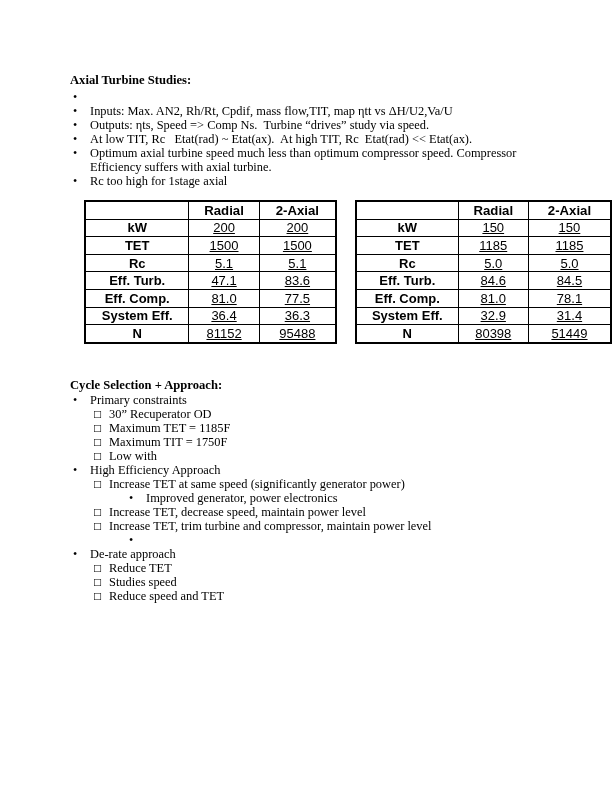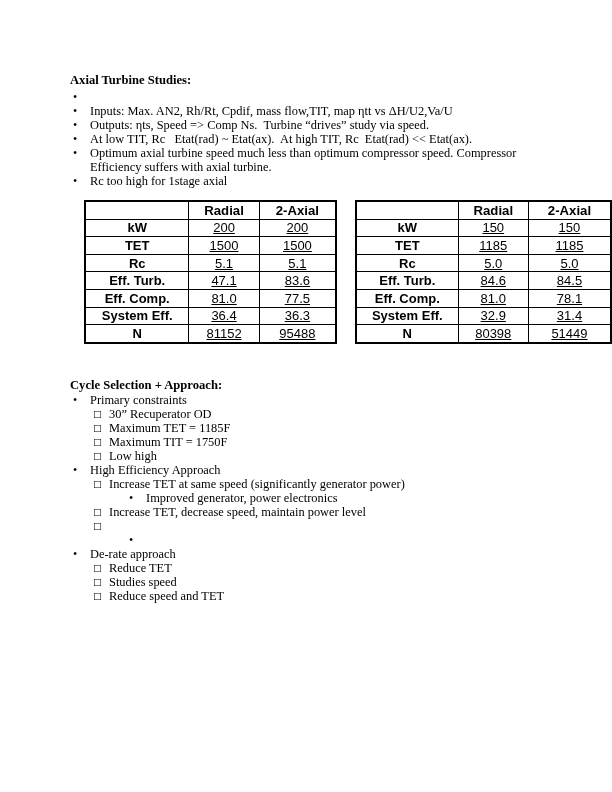--- a/index.html
+++ b/index.html
@@ -232,40 +232,41 @@
     <div class="li l2">
       <span class="mk">□</span>
       <span class="txt">Maximum TET = 1185F</span>
     </div>
     <div class="li l2">
       <span class="mk">□</span>
       <span class="txt">Maximum TIT = 1750F</span>
     </div>
     <div class="li l2">
       <span class="mk">□</span>
-      <span class="txt">Low high</span>
+      <span class="txt">Low with</span>
     </div>
     <div class="li l1">
       <span class="mk">•</span>
       <span class="txt">High Efficiency Approach</span>
     </div>
     <div class="li l2">
       <span class="mk">□</span>
       <span class="txt">Increase TET at same speed (significantly generator power)</span>
     </div>
     <div class="li l3">
       <span class="mk">•</span>
       <span class="txt">Improved generator, power electronics</span>
     </div>
     <div class="li l2">
       <span class="mk">□</span>
       <span class="txt">Increase TET, decrease speed, maintain power level</span>
     </div>
     <div class="li l2">
       <span class="mk">□</span>
+      <span class="txt">Increase TET, trim turbine and compressor, maintain power level</span>
     </div>
     <div class="li l3">
       <span class="mk">•</span>
     </div>
     <div class="li l1">
       <span class="mk">•</span>
       <span class="txt">De-rate approach</span>
     </div>
     <div class="li l2">
       <span class="mk">□</span>

